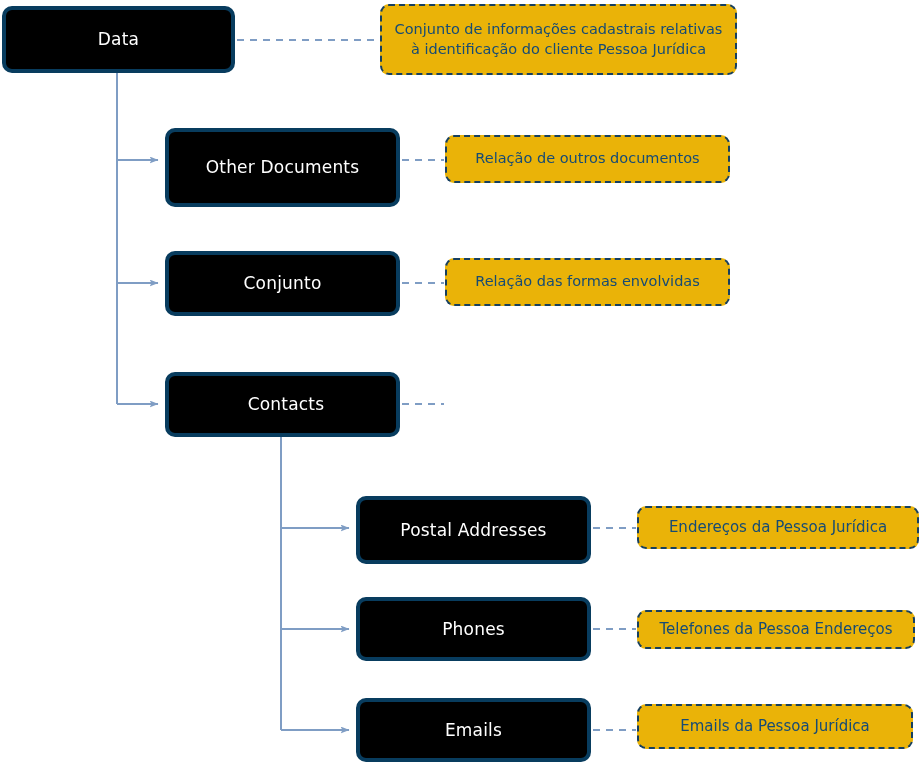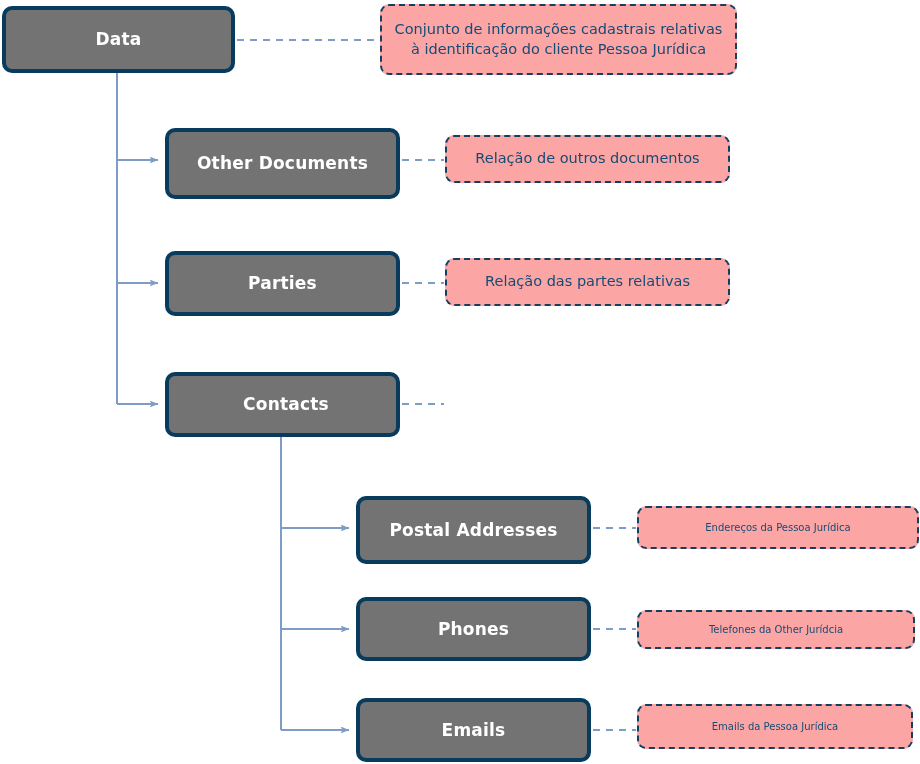--- a/index.html
+++ b/index.html
@@ -23,49 +23,49 @@
   #connector-layer {
     position: absolute;
     left: 0; top: 0;
     width: 920px;
     height: 764px;
     pointer-events: none;
   }
   .node {
     position: absolute;
     box-sizing: border-box;
-    background: #737373;
+    background: #000000;
     border: 4px solid #083c5e;
     border-radius: 10px;
     display: flex;
     align-items: center;
     justify-content: center;
     color: #ffffff;
     font-size: 17px;
-    font-weight: bold;
+    font-weight: normal;
     letter-spacing: 0.2px;
     text-align: center;
     line-height: 1.2;
   }
   .note {
     position: absolute;
     box-sizing: border-box;
-    background: #fca5a5;
+    background: #eab308;
     border: 2px dashed #163f5f;
     border-radius: 9px;
     display: flex;
     align-items: center;
     justify-content: center;
     color: #164b75;
     font-size: 14.5px;
     text-align: center;
     line-height: 1.32;
     padding: 2px 6px;
   }
-  .note-narrow { font-size: 10px; }
+  .note-narrow { font-size: 15px; }
 </style>
 </head>
 <body>
 
 <div id="diagram-canvas">
 
   <svg id="connector-layer" viewBox="0 0 920 764" width="920" height="764" xmlns="http://www.w3.org/2000/svg">
     <defs>
       <marker id="arrowhead" markerWidth="9" markerHeight="7" refX="8.5" refY="3.5" orient="auto" markerUnits="userSpaceOnUse">
         <path d="M0,0 L9,3.5 L0,7 L2,3.5 Z" fill="#7f9dc4"></path>
@@ -94,26 +94,26 @@
       <path d="M593,528 L636,528"></path>
       <path d="M593,629 L636,629"></path>
       <path d="M593,730 L636,730"></path>
     </g>
   </svg>
 
   <div class="node" style="left:2px; top:6px; width:233px; height:67px;">
     <span>Data</span>
   </div>
 
-  <div class="node" style="left:165px; top:128px; width:235px; height:71px;">
+  <div class="node" style="left:165px; top:128px; width:235px; height:79px;">
     <span>Other Documents</span>
   </div>
 
   <div class="node" style="left:165px; top:251px; width:235px; height:65px;">
-    <span>Parties</span>
+    <span>Conjunto</span>
   </div>
 
   <div class="node" style="left:165px; top:372px; width:235px; height:65px;padding-left:7px;">
     <span>Contacts</span>
   </div>
 
   <div class="node" style="left:356px; top:496px; width:235px; height:68px;">
     <span>Postal Addresses</span>
   </div>
 
@@ -127,29 +127,29 @@
 
   <div class="note" style="left:380px; top:4px; width:357px; height:71px;">
     <span>Conjunto de informações cadastrais relativas à identificação do cliente Pessoa Jurídica</span>
   </div>
 
   <div class="note" style="left:445px; top:135px; width:285px; height:48px;">
     <span>Relação de outros documentos</span>
   </div>
 
   <div class="note" style="left:445px; top:258px; width:285px; height:48px;">
-    <span>Relação das partes relativas</span>
+    <span>Relação das formas envolvidas</span>
   </div>
 
 
   <div class="note note-narrow" style="left:637px; top:506px; width:282px; height:43px;">
     <span>Endereços da Pessoa Jurídica</span>
   </div>
 
   <div class="note note-narrow" style="left:637px; top:610px; width:278px; height:39px;">
-    <span>Telefones da Other Jurídcia</span>
+    <span>Telefones da Pessoa Endereços</span>
   </div>
 
   <div class="note note-narrow" style="left:637px; top:704px; width:276px; height:45px;align-items:center;">
     <span>Emails da Pessoa Jurídica</span>
   </div>
 
 </div>
 
 </body></html>

